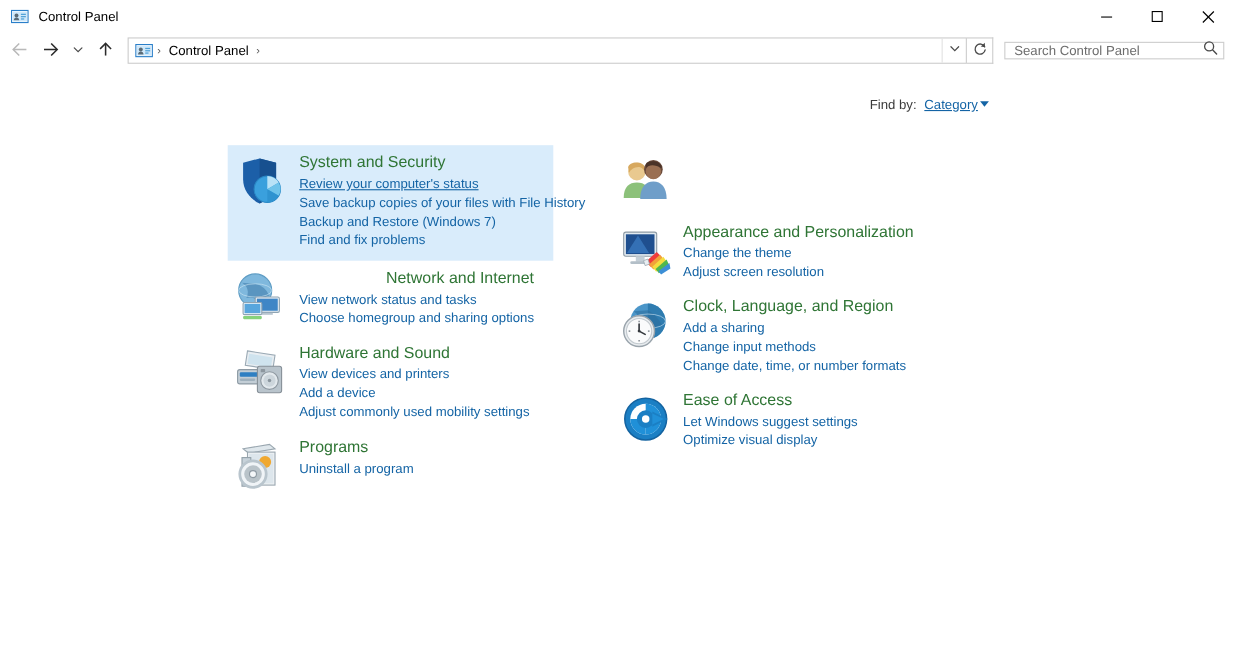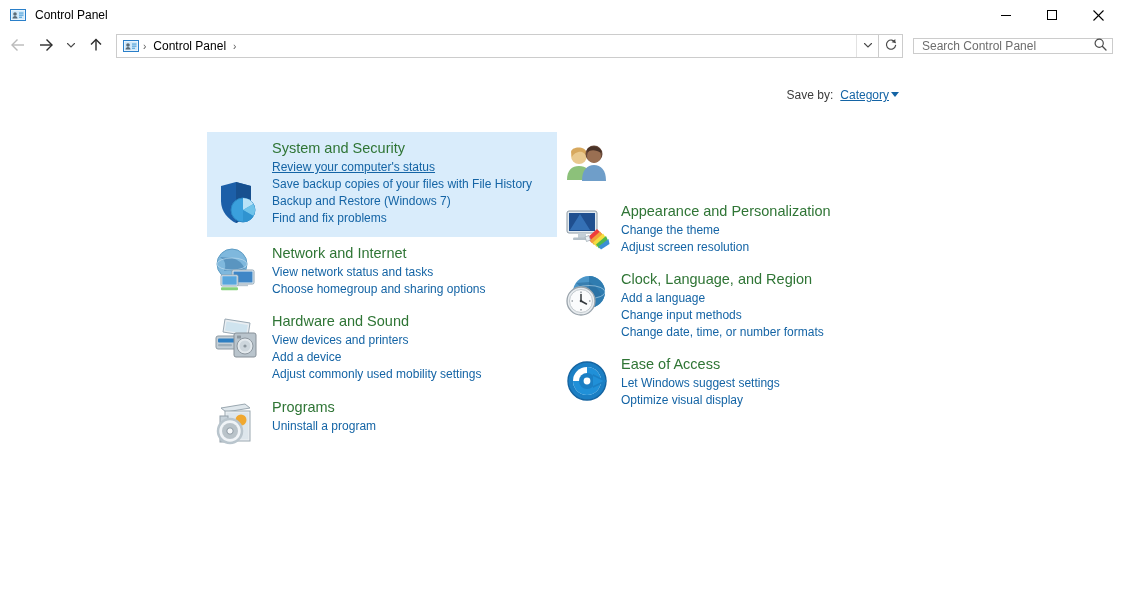--- a/index.html
+++ b/index.html
@@ -174,24 +174,23 @@
   .col-left  { left: 207px; top: 0; }
   .col-right { left: 555px; top: 2px; }
 
   .category {
     display: flex;
     padding: 5px 0 6px 0;
     position: relative;
   }
   .category.highlight {
     background: #d9ecfb;
-    width: 350px;
+    width: 296px;
     padding-top: 7px;
     padding-bottom: 10px;
-    align-items: flex-end;
   }
   .cat-icon {
     width: 48px; height: 48px;
     flex: none;
     margin: 2px 12px 0 5px;
     position: relative;
   }
   .col-right .cat-icon { margin-left: 8px; margin-right: 10px; }
   .cat-body { padding-top: 0px; }
   .cat-title {
@@ -337,21 +336,21 @@
       </svg>
     </span>
   </div>
 </div>
 
 <div class="content">
 
   <div class="page-head">Adjust your computer's settings</div>
 
   <div class="viewby">
-    <span class="viewby-label">Save by:</span>
+    <span class="viewby-label">Find by:</span>
     <span>
       <span class="viewby-value">Category</span><span class="viewby-caret"></span>
     </span>
   </div>
 
   <div class="columns">
 
     <div class="col col-left">
 
       <div class="category highlight">
@@ -368,21 +367,21 @@
         </div>
         <div class="cat-body">
           <div class="cat-title">System and Security</div>
           <div class="cat-link underlined">Review your computer's status</div>
           <div class="cat-link">Save backup copies of your files with File History</div>
           <div class="cat-link">Backup and Restore (Windows 7)</div>
           <div class="cat-link">Find and fix problems</div>
         </div>
       </div>
 
-      <div class="category" style="padding-top:7px;">
+      <div class="category" style="padding-top:7px;text-align:right;">
         <div class="cat-icon">
           <svg width="48" height="48" viewBox="0 0 48 48">
             <circle cx="20" cy="18" r="15" fill="#7fb8dd"></circle>
             <circle cx="20" cy="18" r="15" fill="none" stroke="#5d9cc4" stroke-width="1"></circle>
             <path d="M8 11 Q16 16 12 25 Q20 23 24 30 Q30 22 33 23 Q29 14 20 12 Z" fill="#4e89b5" opacity=".75"></path>
             <ellipse cx="20" cy="18" rx="15" ry="6" fill="none" stroke="#cfe6f4" stroke-width=".8" opacity=".7"></ellipse>
             <rect x="20" y="24" width="22" height="14" rx="1.5" fill="#e6eef4" stroke="#8fa4b3" stroke-width="1"></rect>
             <rect x="21.5" y="25.5" width="19" height="11" fill="#3f86c6"></rect>
             <rect x="26" y="38.4" width="10" height="1.8" fill="#b9c6d0"></rect>
             <rect x="9" y="29" width="17" height="11" rx="1.3" fill="#eef4f8" stroke="#8fa4b3" stroke-width="1"></rect>
@@ -493,21 +492,21 @@
             <line x1="18" y1="37" x2="18" y2="38.5" stroke="#69737b" stroke-width="1.1"></line>
             <line x1="8.5" y1="29" x2="10" y2="29" stroke="#69737b" stroke-width="1.1"></line>
             <line x1="26" y1="29" x2="27.5" y2="29" stroke="#69737b" stroke-width="1.1"></line>
             <line x1="18" y1="29" x2="18" y2="22.5" stroke="#33383d" stroke-width="1.5" stroke-linecap="round"></line>
             <line x1="18" y1="29" x2="23.5" y2="32" stroke="#33383d" stroke-width="1.5" stroke-linecap="round"></line>
             <circle cx="18" cy="29" r="1.3" fill="#33383d"></circle>
           </svg>
         </div>
         <div class="cat-body">
           <div class="cat-title">Clock, Language, and Region</div>
-          <div class="cat-link">Add a language</div>
+          <div class="cat-link">Add a sharing</div>
           <div class="cat-link">Change input methods</div>
           <div class="cat-link">Change date, time, or number formats</div>
         </div>
       </div>
 
       <div class="category" style="padding-top:8px;">
         <div class="cat-icon">
           <svg width="48" height="48" viewBox="0 0 48 48">
             <circle cx="24" cy="24" r="19" fill="#1b7fc4"></circle>
             <circle cx="24" cy="24" r="19" fill="none" stroke="#1463a0" stroke-width="1.4"></circle>

